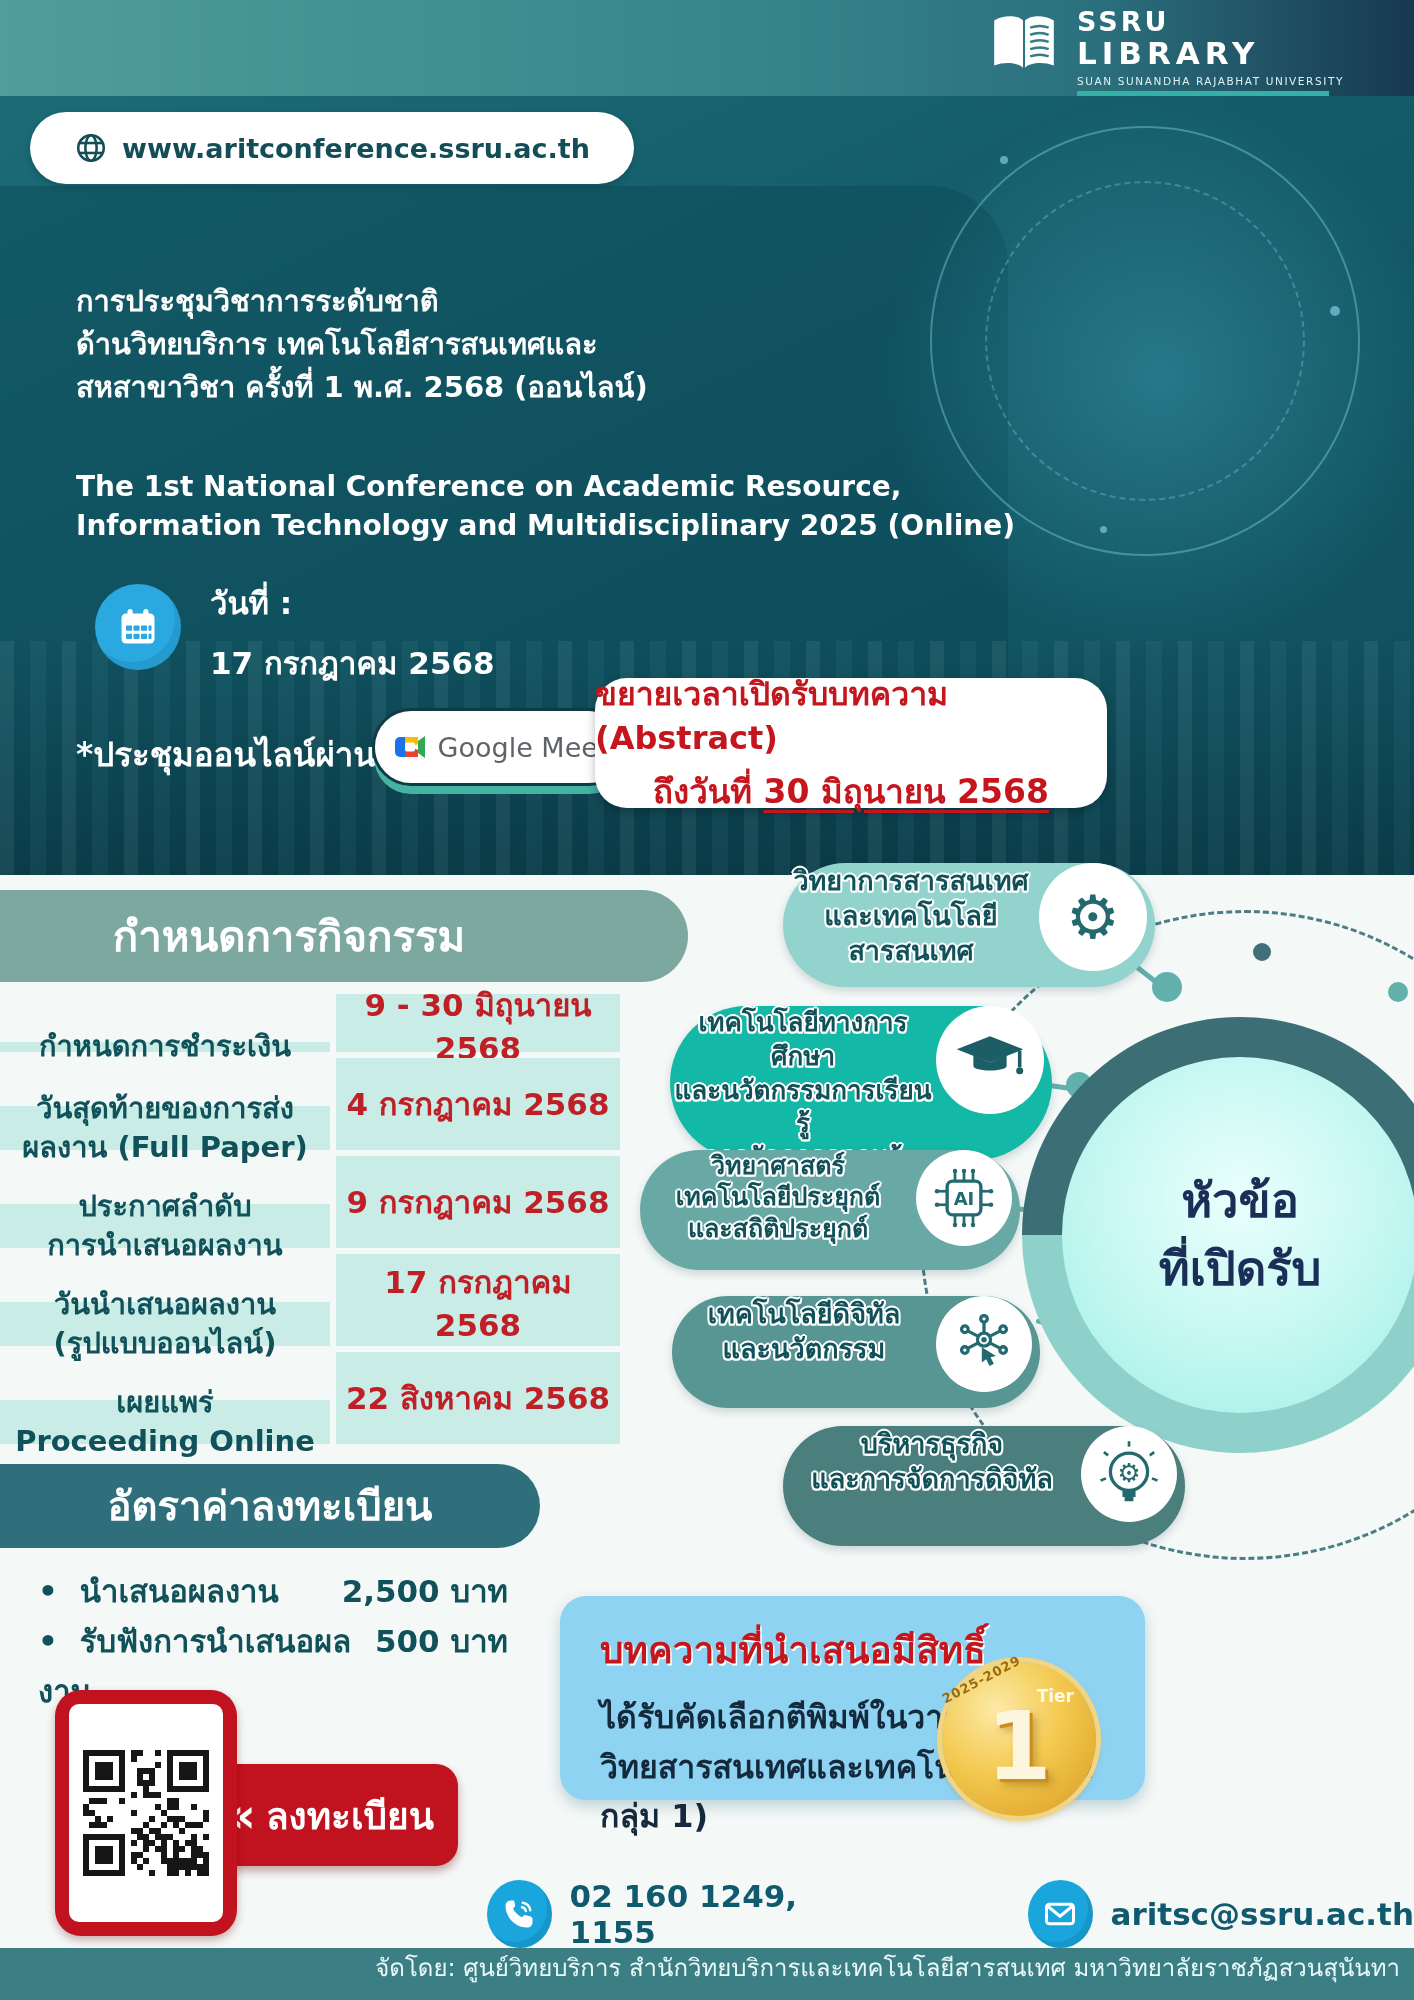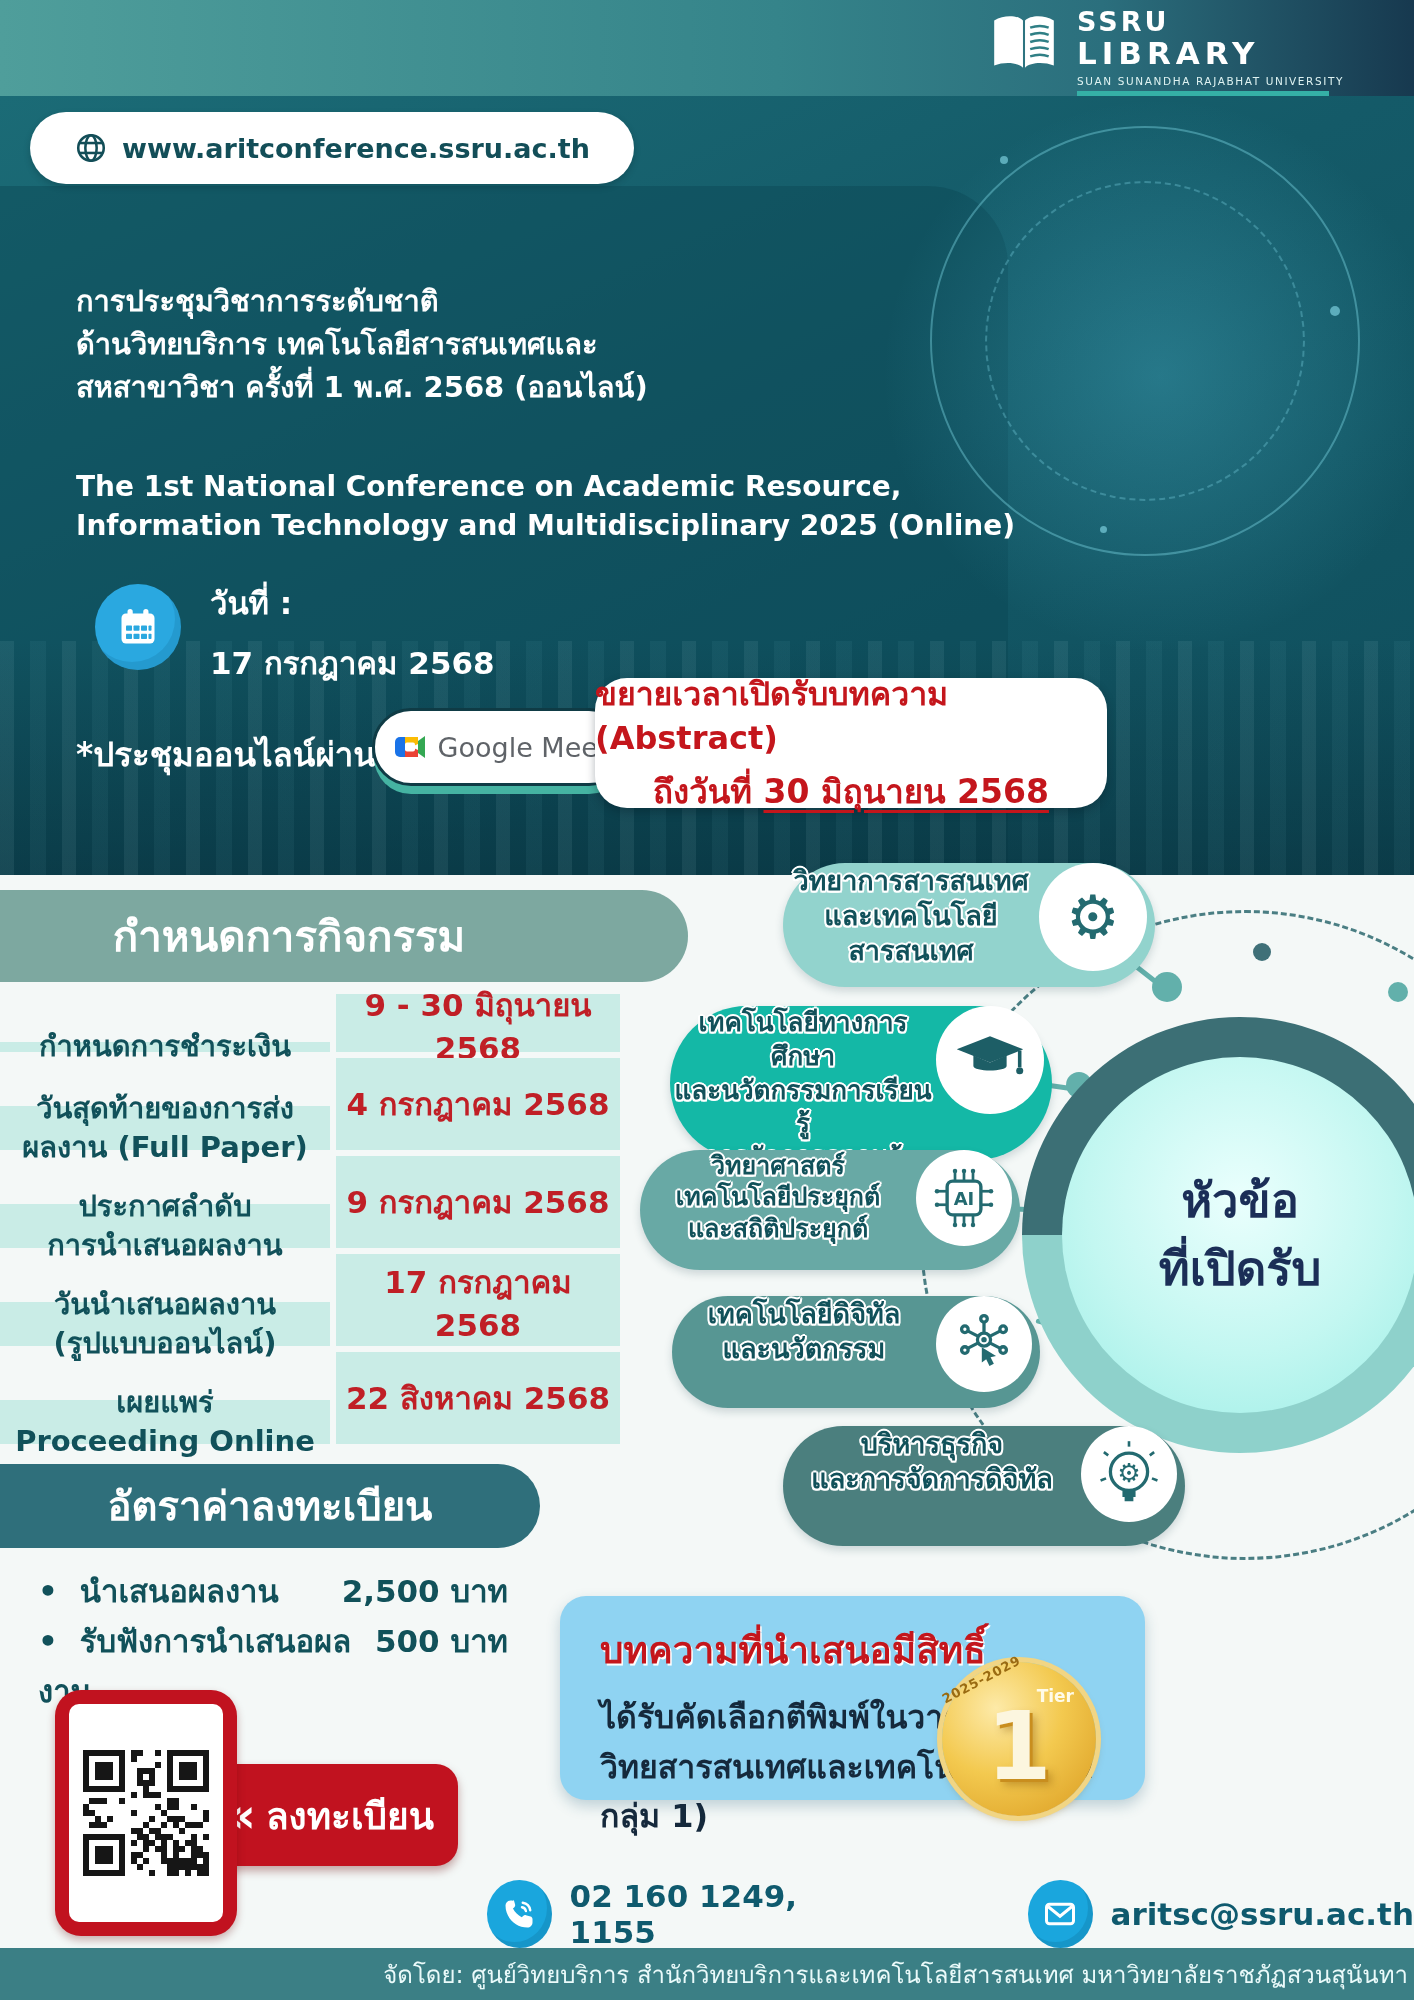--- a/index.html
+++ b/index.html
@@ -150,21 +150,21 @@
 
   
   .c-circle { width:68px; height:68px; border-radius:50%; background:#1aa6dd;
     display:flex; align-items:center; justify-content:center;
     box-shadow:inset -5px -6px 0 rgba(0,60,90,.15); }
   .contact-row { left:487px; top:1878px; display:flex; align-items:center; gap:18px; z-index:3; }
   .contact-row .ctext { color:#0f5a6e; font-size:31px; font-weight:800; }
 
   
   .footer { left:0; top:1948px; width:1414px; height:52px; background:#3b7f85;
-    display:flex; align-items:center; justify-content:flex-end; padding-right:6px; }
+    display:flex; justify-content:flex-end; padding-right:14px; }
   .footer span { color:#eafafa; font-size:24px; }
 </style>
 </head>
 <body>
 
 <div class="poster">
 
   <div class="abs top-strip">
     <div class="abs logo-wrap">
       <svg class="logo-book" viewBox="0 0 72 64">

